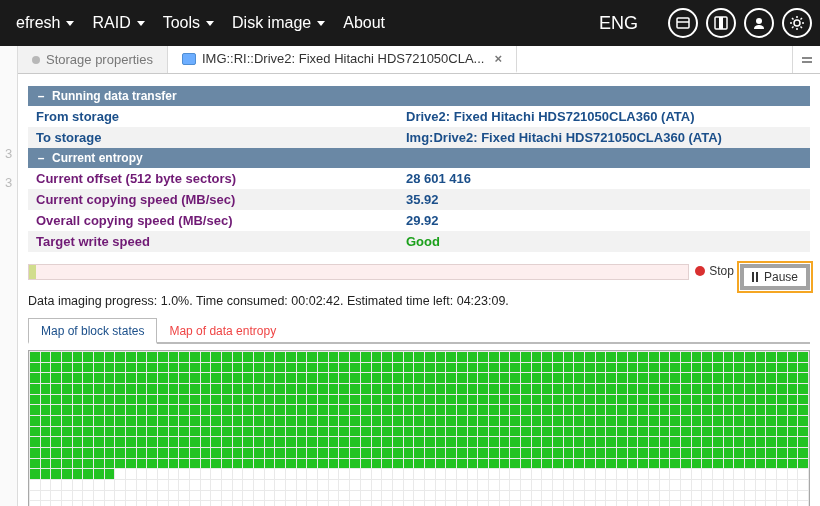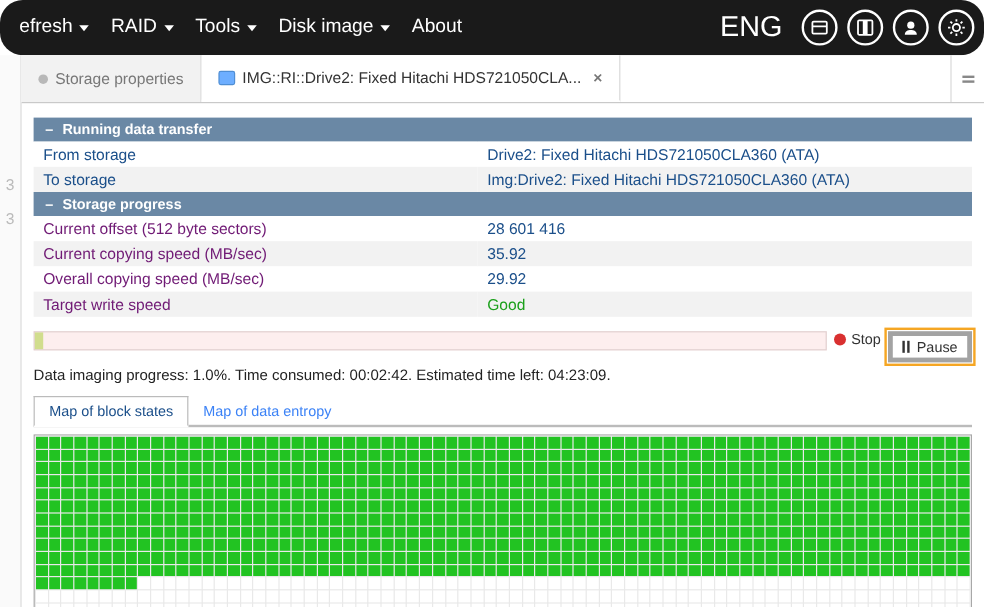--- a/index.html
+++ b/index.html
@@ -1,67 +1,67 @@
 <!DOCTYPE html>
 <html><head>
 <meta charset="utf-8">
 <style>
   * { box-sizing: border-box; margin: 0; padding: 0; }
   html, body { width: 820px; height: 506px; font-family: "Segoe UI", Tahoma, Arial, sans-serif; font-size: 13px; color: #333; background: #fff; overflow: hidden; }
-  .topbar { height: 46px; background: #1a1a1a; color: #fff; display: flex; align-items: center; padding: 0 8px; border-radius: 19px; }
+  .topbar { height: 46px; background: #1a1a1a; color: #fff; display: flex; align-items: center; padding: 0 8px; }
   .topbar .menu { display: flex; align-items: center; flex: 1; gap: 2px; }
   .topbar .menu-item { display: flex; align-items: center; padding: 6px 8px; font-size: 16px; cursor: pointer; }
   .topbar .menu-item .arrow { width: 0; height: 0; border-left: 4px solid transparent; border-right: 4px solid transparent; border-top: 5px solid #fff; margin-left: 6px; }
   .topbar .right { display: flex; align-items: center; gap: 8px; }
-  .topbar .lang { font-size: 24px; font-weight: 500; margin-right: 8px; }
+  .topbar .lang { font-size: 18px; font-weight: 500; margin-right: 22px; }
   .topbar .circle-btn { width: 30px; height: 30px; border: 2px solid #fff; border-radius: 50%; display: flex; align-items: center; justify-content: center; cursor: pointer; }
   .topbar .circle-btn svg { width: 16px; height: 16px; fill: #fff; }
 
   .content { display: flex; height: calc(100% - 46px); }
   .left-strip { width: 18px; border-right: 1px solid #dcdcdc; background: #fafafa; display:flex; flex-direction:column; align-items:center; padding-top:100px; gap:14px; color:#bbb;}
   .main { flex: 1; padding: 0; }
 
-  .tabbar { display: flex; align-items: stretch; height: 40px; border-bottom: 1px solid #c9c9c9; background: #fff; }
+  .tabbar { display: flex; align-items: stretch; height: 28px; border-bottom: 1px solid #c9c9c9; background: #fff; }
   .tab { display: flex; align-items: center; padding: 0 14px; background: #f2f2f2; border-right: 1px solid #d9d9d9; color: #777; gap: 6px; cursor:pointer;}
   .tab.active { background: #fff; color: #333; position: relative; border-bottom: 2px solid #fff;}
   .tab .grey-dot { width: 8px; height: 8px; border-radius: 50%; background: #b8b8b8; }
   .tab .drive-icon { width: 14px; height: 12px; background: #6daeff; border: 1px solid #4f8ed4; border-radius: 2px;}
   .tab .close-x { color:#777; font-weight:bold; cursor:pointer; margin-left:4px;}
   .tabbar .filler { flex:1;}
   .tabbar .collapse { width: 28px; display:flex; align-items:center; justify-content:center; border-left: 1px solid #d9d9d9; cursor:pointer; color:#888;}
   .collapse svg{width:12px;height:12px;fill:#888;}
 
   .panel { padding: 12px 10px 0 10px; }
 
   .section { }
   .sec-hdr { background: #6a88a5; color: #fff; font-weight: bold; padding: 3px 8px; display: flex; align-items: center; gap: 6px; font-size: 12px;}
   .sec-hdr .minus { width:10px; text-align:center; font-weight:bold;}
   table.kv { width: 100%; border-collapse: collapse; font-size: 13px; }
-  table.kv tr td { padding: 3px 8px; vertical-align: top; }
+  table.kv tr td { padding: 3px 8px; vertical-align: top; font-weight: bold; }
   table.kv tr:nth-child(even) { background: #f2f2f2; }
   table.kv tr:nth-child(odd) { background: #fff; }
   table.kv td.k { width: 370px; color: #1b4f8a; }
   table.kv td.k.link { color:#701a75;}
   table.kv td.v { color: #1b4f8a; margin-left: 40px; }
   table.kv td.v.good { color: #1ba01b; }
 
   .progress-row { margin-top: 12px; display: flex; align-items: flex-start; gap: 6px;}
   .progressbar { flex:1; height: 16px; background: #fdeeee; border: 1px solid #e2d0d0; position:relative; }
   .progressbar .fill { position:absolute; left:0; top:0; bottom:0; background:#d1dd8d; width:1%;}
   .stop-group { display:flex; align-items:center; gap:4px; cursor:pointer;}
   .red-dot { width:10px;height:10px;border-radius:50%;background:#d93030;}
   .stop-text{color:#333;font-size:12px;}
   .pause-btn { display:flex; align-items:center; gap:6px; padding:2px 8px; border:4px solid #a3a3a3; background:#fff; cursor:pointer; font-size:12px; outline: 2px solid #f5a623; outline-offset: 1px;}
   .pause-icon { display:inline-flex; gap:2px;}
   .pause-icon span{ width:2px;height:10px;background:#333;}
 
   .progress-text { font-size:12.5px; color:#222; margin-top:4px;}
 
   .sub-tabs { display:flex; align-items:flex-end; border-bottom:2px solid #bbb; margin-top:10px; font-size:12px;}
-  .sub-tab { padding:5px 12px 4px; color:#3b82f6; cursor:pointer;}
+  .sub-tab { padding:5px 12px 4px; color:#ef4444; cursor:pointer;}
   .sub-tab.active { color:#1b4f8a; border:1px solid #bbb; border-bottom:2px solid #fff; margin-bottom:-2px; background:#fff;}
 
   .block-map { margin-top:6px; border:1px solid #a8a8a8; background:#fff; height:162px; overflow:hidden; position:relative;}
   .block-grid { display:grid; gap:1px; background:#e9e9e9; grid-template-columns:repeat(73,1fr); padding:1px;}
   .block-grid .c { aspect-ratio:1; }
   .c.g { background:#22c322; }
   .c.e { background:#fff; }
 </style>
 </head>
 <body>
@@ -169,21 +169,21 @@
             <td class="k">To storage</td>
             <td class="v">Img:Drive2: Fixed Hitachi HDS721050CLA360 (ATA)</td>
           </tr>
         </tbody>
           </table>
       </div>
 
       <div class="section">
         <div class="sec-hdr">
           <span class="minus">–</span>
-          <span>Storage progress</span>
+          <span>Current entropy</span>
         </div>
         <table class="kv">
           <tbody>
               <tr>
             <td class="k link">Current offset (512 byte sectors)</td>
             <td class="v">28 601 416</td>
           </tr>
           <tr>
             <td class="k link">Current copying speed (MB/sec)</td>
             <td class="v">35.92</td>

